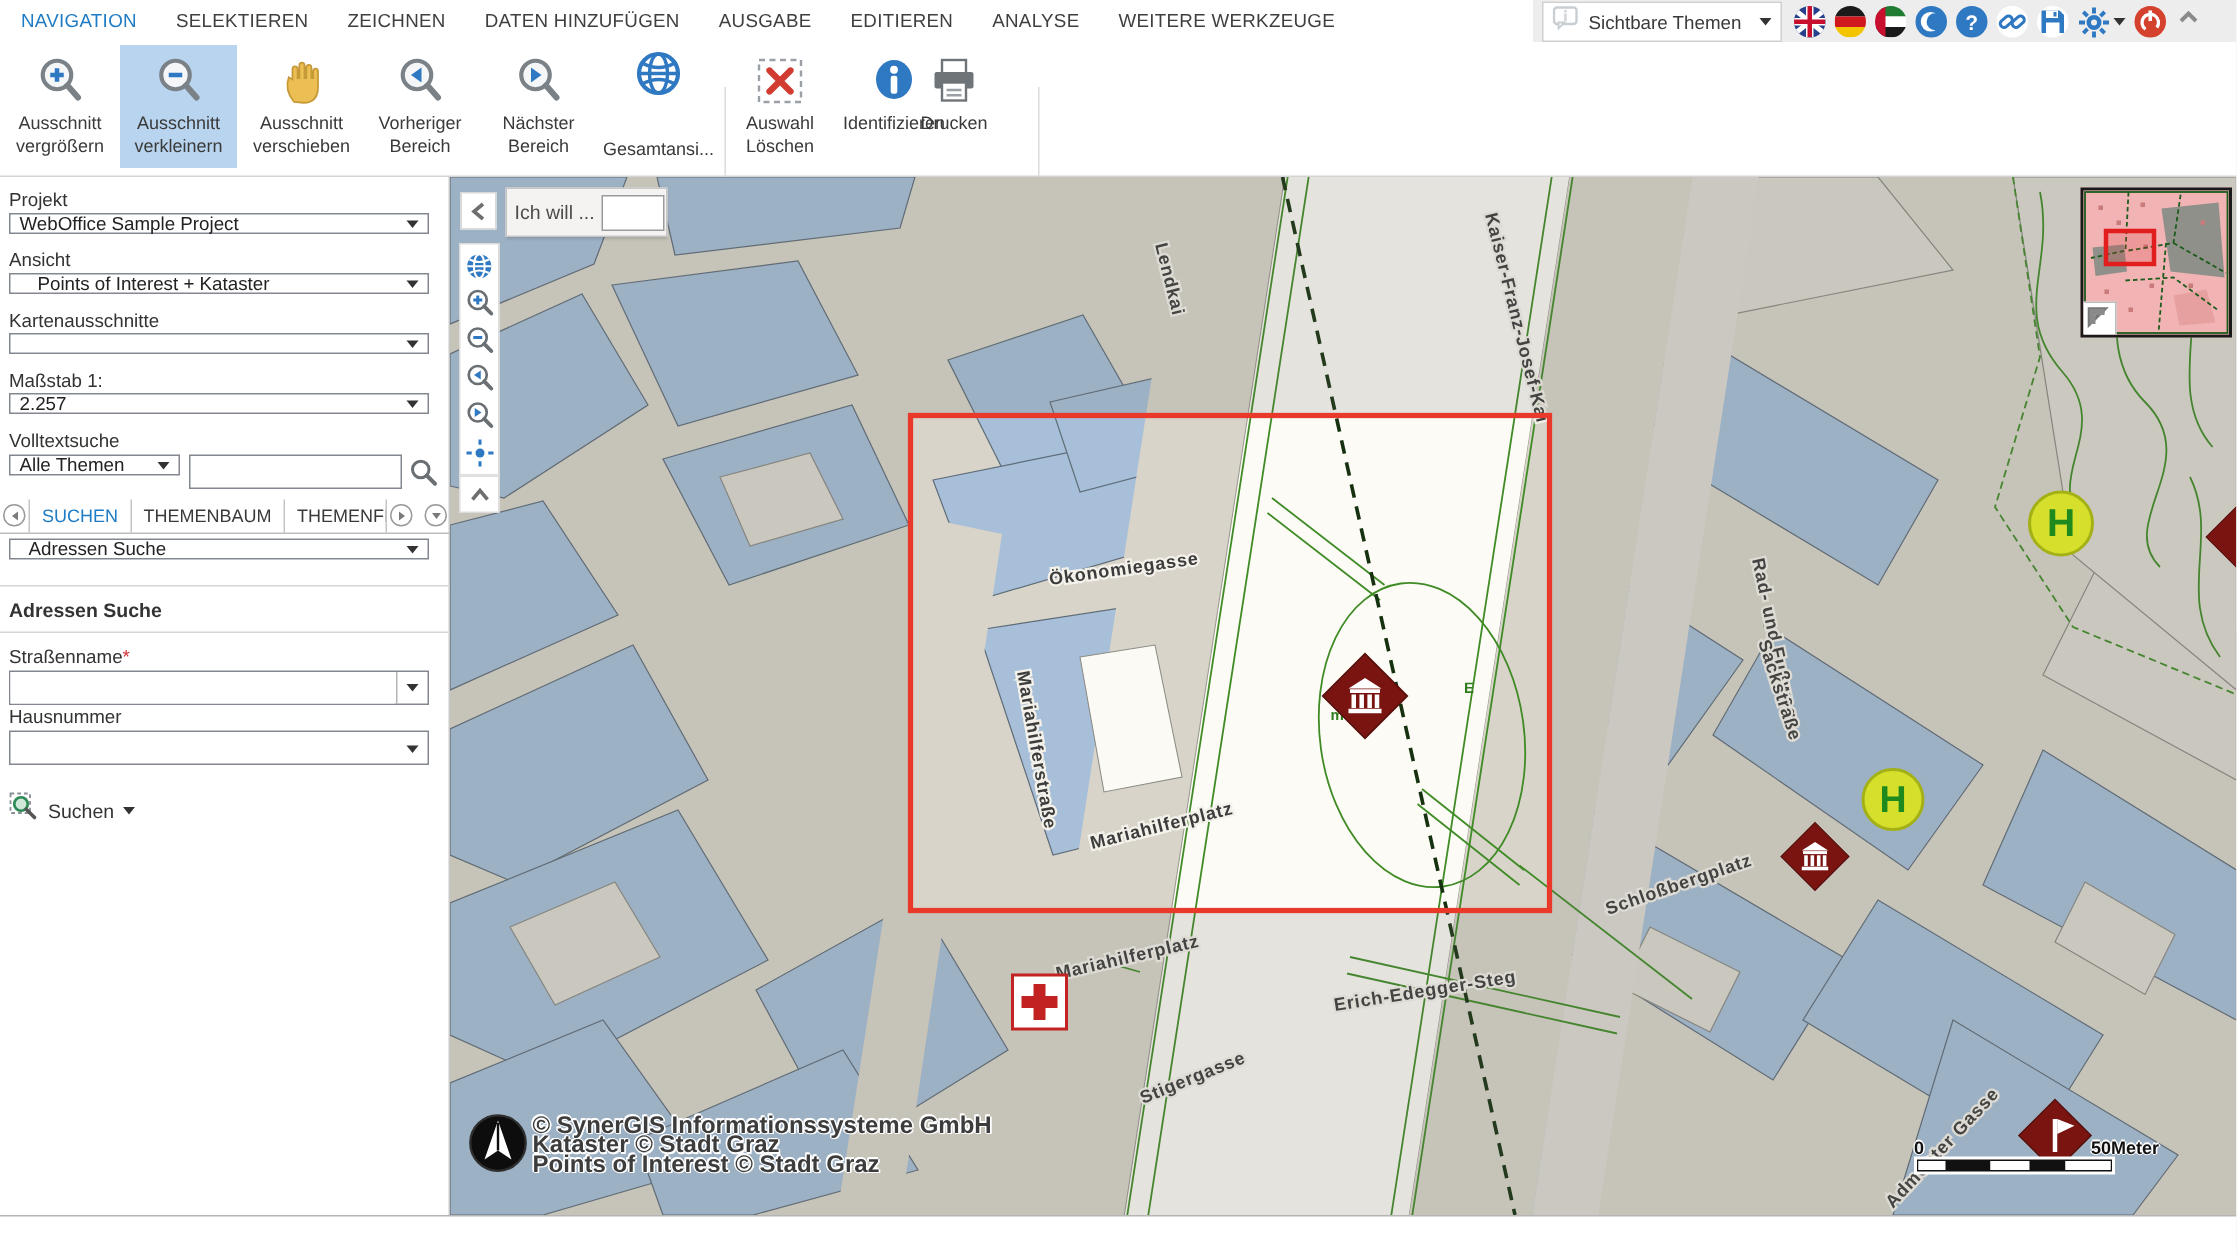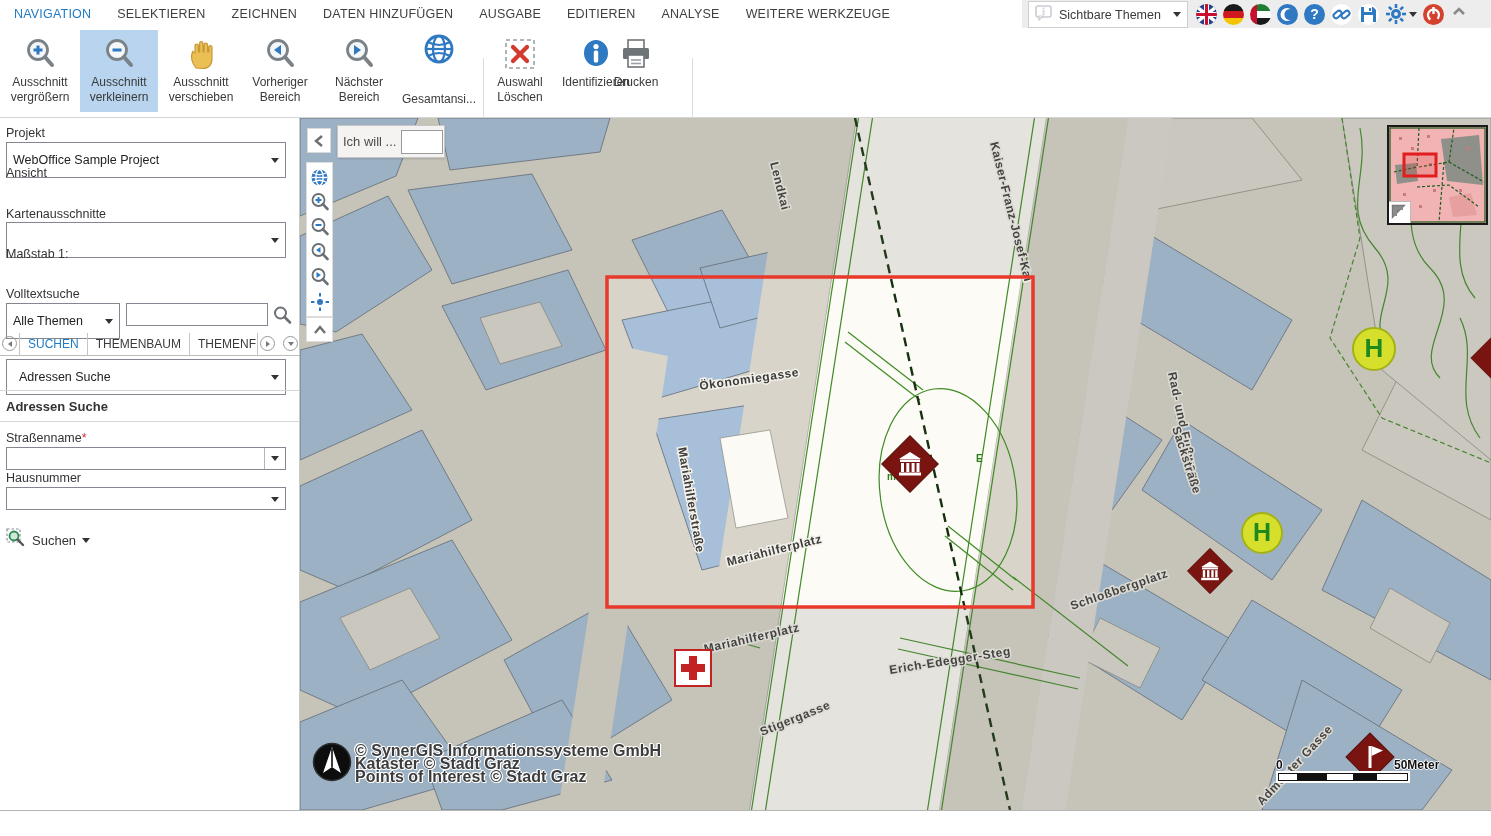--- a/index.html
+++ b/index.html
@@ -23,21 +23,21 @@
   .rbtn { position:absolute; top:2px; height:82px; display:flex; flex-direction:column; align-items:center; cursor:pointer; }
   .rbtn .ricon { height:42px; display:flex; align-items:center; justify-content:center; margin-top:3px; }
   .rbtn .rl { font-size:12px; color:#3a3a3a; line-height:15px; white-space:nowrap; }
   .rbtn.active { background:#b8d4ee; }
   .rgroup-label { position:absolute; top:101px; font-size:11.5px; color:#4a4a4a; transform:translateX(-50%); }
   .rsep { position:absolute; top:4px; height:108px; width:1px; background:#dcdcdc; }
 
   
   .sidebar { position:absolute; left:0; top:118px; width:300px; height:692px; background:#fff; border-right:1px solid #c9c9c9; }
   .slabel { position:absolute; left:6px; font-size:12.5px; color:#333; }
-  .sel { position:absolute; left:6px; width:280px; height:36px; border:1px solid #828790; background:#fff; font-size:12.5px; color:#222; display:flex; align-items:center; padding:0 20px 0 6px; }
+  .sel { position:absolute; left:6px; width:280px; height:14px; border:1px solid #828790; background:#fff; font-size:12.5px; color:#222; display:flex; align-items:center; padding:0 20px 0 6px; }
   .sel .tri, .tri-g { position:absolute; right:6px; top:50%; margin-top:-2px; width:0; height:0; border-left:4px solid transparent; border-right:4px solid transparent; border-top:5px solid #333; }
   .stabs { position:absolute; left:0; top:215px; width:300px; height:23px; border-bottom:1px solid #bdbdbd; display:flex; align-items:stretch; }
   .stab { font-size:12px; color:#3a3a3a; padding:4px 8px 0 8px; border-right:1px solid #c4c4c4; white-space:nowrap; cursor:pointer; }
   .stab.active { color:#1f7bc4; }
   .circ-btn { width:15px; height:15px; border-radius:50%; border:1px solid #9a9a9a; display:flex; align-items:center; justify-content:center; margin:3px 2px; flex:0 0 auto; cursor:pointer; }
   .hline { position:absolute; left:0; width:300px; height:1px; background:#d6d6d6; }
   .req { color:#d03030; }
   .combo { position:absolute; left:6px; width:280px; height:23px; border:1px solid #828790; background:#fff; }
   .combo .dd { position:absolute; right:0; top:0; width:21px; height:100%; border-left:1px solid #b5b5b5; display:flex; align-items:center; justify-content:center; }
 
@@ -286,28 +286,36 @@
   </div>
 
   <div class="sidebar">
     <div class="slabel" style="top:8px;">Projekt</div>
     <div class="sel" style="top:24px;">
         <span>WebOffice Sample Project</span>
         <span class="tri"></span>
       </div>
 
     <div class="slabel" style="top:48px;">Ansicht</div>
+    <div class="sel" style="top:64px;padding-left:18px;">
+        <span>Points of Interest + Kataster</span>
+        <span class="tri"></span>
+      </div>
 
     <div class="slabel" style="top:89px;">Kartenausschnitte</div>
     <div class="sel" style="top:104px;">
         <span></span>
         <span class="tri"></span>
       </div>
 
     <div class="slabel" style="top:129px;">Maßstab 1:</div>
+    <div class="sel" style="top:144px;">
+        <span>2.257</span>
+        <span class="tri"></span>
+      </div>
 
     <div class="slabel" style="top:169px;">Volltextsuche</div>
     <div class="sel" style="top:185px;width:114px;">
         <span>Alle Themen</span>
         <span class="tri"></span>
       </div>
     <input style="position: absolute; left: 126px; top: 185px; width: 142px; height: 23px; border: 1px solid rgb(130, 135, 144); font-size: 12.5px; padding: 0px 4px;">
     <span style="position:absolute;left:272px;top:187px;">
       <svg width="20" height="20" viewBox="0 0 20 20">
           <circle cx="8.5" cy="8" r="5.5" fill="none" stroke="#6a6f74" stroke-width="2"></circle>

